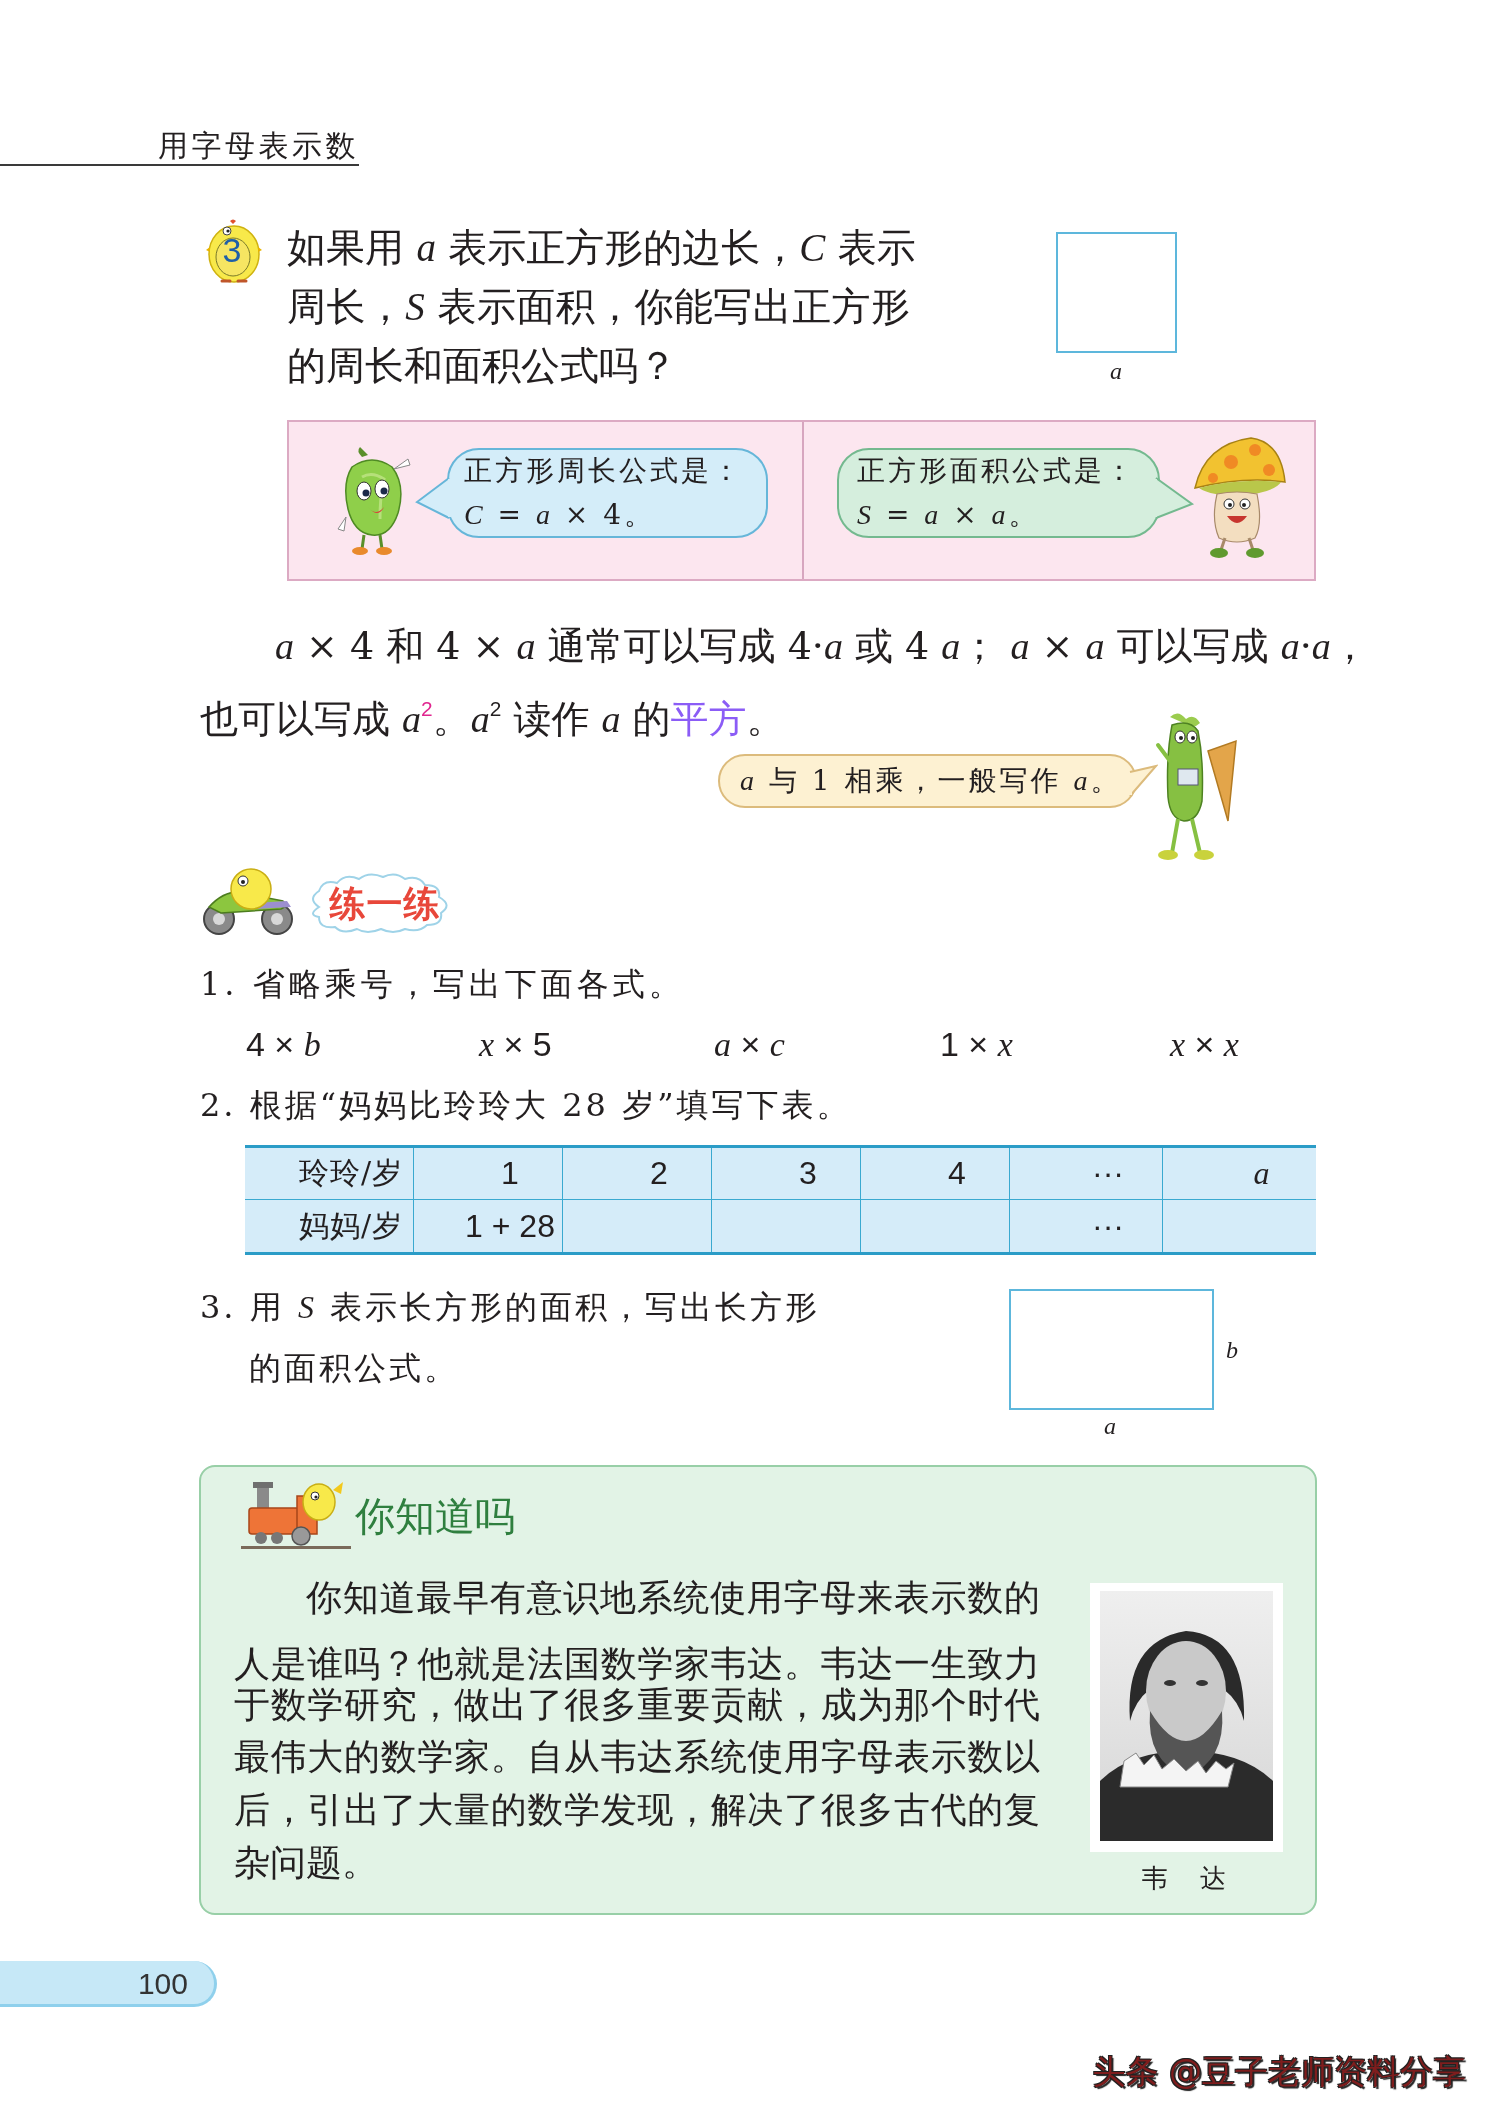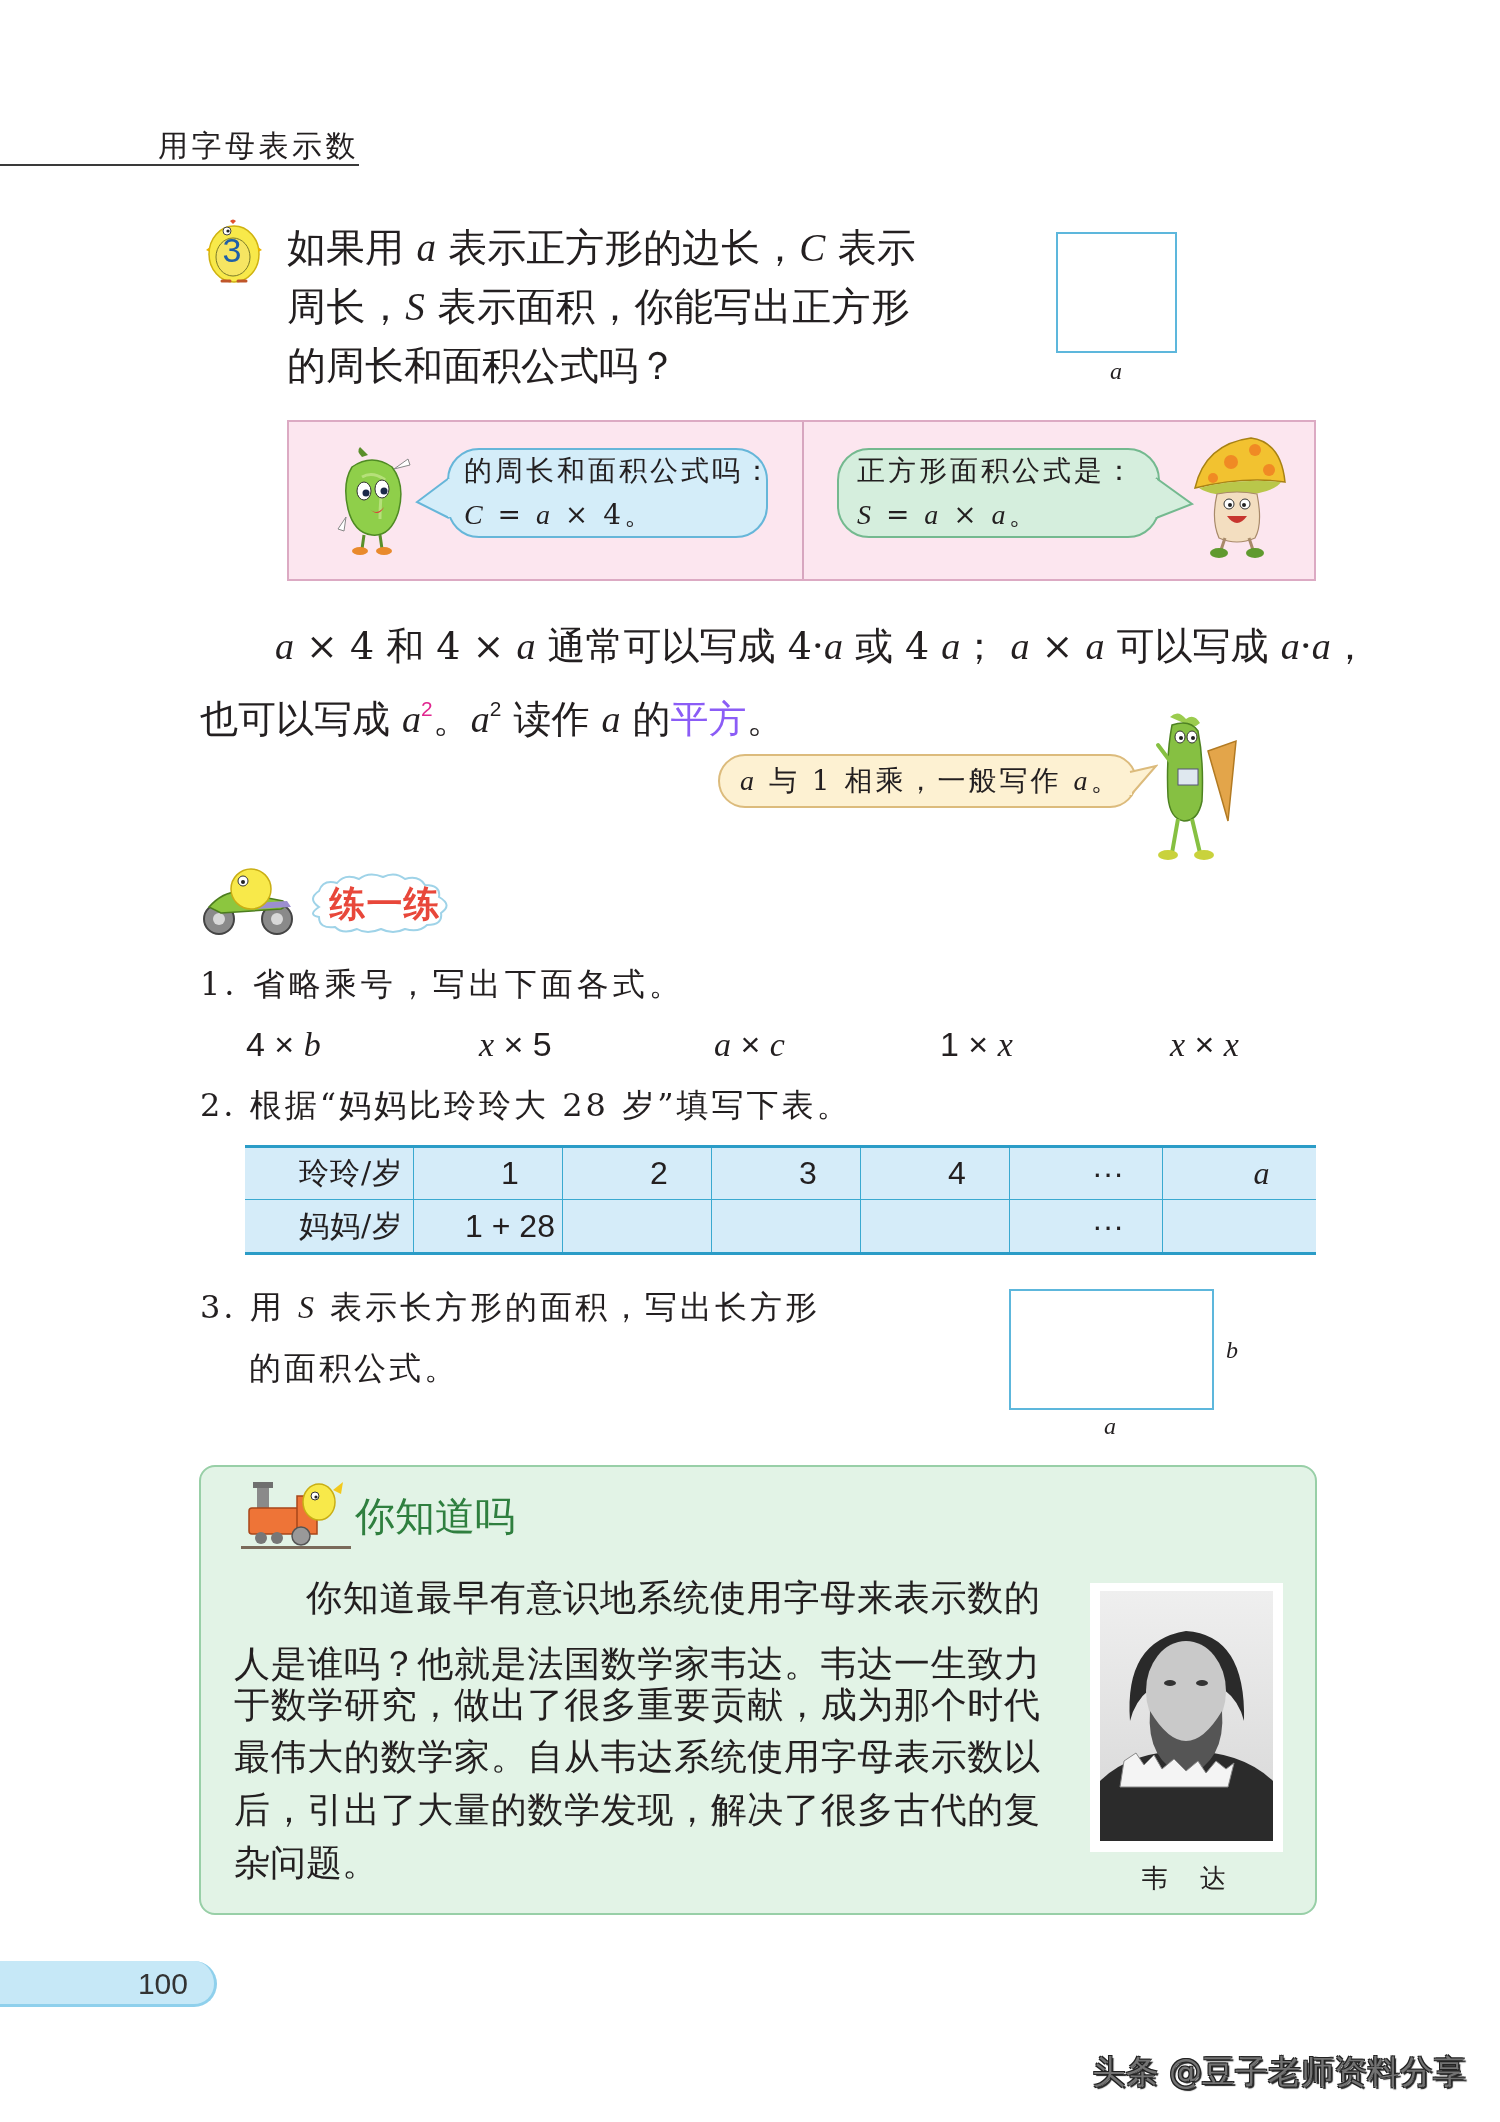--- a/index.html
+++ b/index.html
@@ -84,21 +84,21 @@
   #d6 { left:234px; top:1841px; }
   #portrait { left:1090px; top:1583px; width:193px; height:269px; background:#ffffff; }
   #portrait-cap { left:1140px; top:1862px; width:100px; text-align:center; font-size:26px; line-height:32px; letter-spacing:12px; }
 
   
   #page-tab { left:0; top:1961px; width:214px; height:43px; background:#c6e8f7; border-radius:0 23px 23px 0;
               border-bottom:3px solid #8fd0ec; border-right:3px solid #8fd0ec; }
   #page-num { left:100px; top:1966px; width:88px; text-align:right; font-family:"Liberation Sans", sans-serif;
               font-size:30px; line-height:36px; color:#333333; }
   #watermark { left:1000px; top:2052px; width:466px; text-align:right; font-family:"DejaVu Sans", sans-serif;
-               font-size:33px; line-height:40px; color:#737373;
+               font-size:33px; line-height:40px; color:#7f1d1d;
                text-shadow:-1px -1px 0 #222, 1px -1px 0 #222, -1px 1px 0 #222, 2px 2px 1px #222; }
 </style>
 </head>
 <body>
 
 <div id="page">
 
   <div id="hdr-title" class="abs">用字母表示数</div>
   <div id="hdr-rule" class="abs"></div>
 
@@ -137,21 +137,21 @@
     <path d="M32 88 l-2 14 M48 88 l2 14" stroke="#5a8f2a" stroke-width="3"></path>
     <ellipse cx="28" cy="104" rx="8" ry="4" fill="#e98a2c"></ellipse>
     <ellipse cx="52" cy="104" rx="8" ry="4" fill="#e98a2c"></ellipse>
   </svg>
 
   <div id="bub-blue" class="bubble"></div>
   <svg class="abs" style="left:415px;top:470px;width:36px;height:60px" viewBox="0 0 36 60">
     <path d="M34 8 L2 32 L34 48" fill="#d4edf9" stroke="#66b6d9" stroke-width="2"></path>
     <rect x="33" y="9" width="4" height="38" fill="#d4edf9"></rect>
   </svg>
-  <div class="line btxt" style="left:464px;top:454px">的周长和面积公式吗：</div>
+  <div class="line btxt" style="left:464px;top:454px">正方形周长公式是：</div>
   <div class="line btxt" style="left:464px;top:498px"><span class="v">C</span><span> = </span><span class="v">a</span><span> × 4。</span></div>
 
   <div id="bub-green" class="bubble"></div>
   <svg class="abs" style="left:1152px;top:470px;width:44px;height:60px" viewBox="0 0 44 60">
     <path d="M4 8 L40 34 L4 48" fill="#d5eedd" stroke="#74b98f" stroke-width="2"></path>
     <rect x="0" y="9" width="5" height="38" fill="#d5eedd"></rect>
   </svg>
   <div class="line btxt" style="left:857px;top:454px">正方形面积公式是：</div>
   <div class="line btxt" style="left:857px;top:498px"><span class="v">S</span><span> = </span><span class="v">a</span><span> × </span><span class="v">a</span><span>。</span></div>
 

